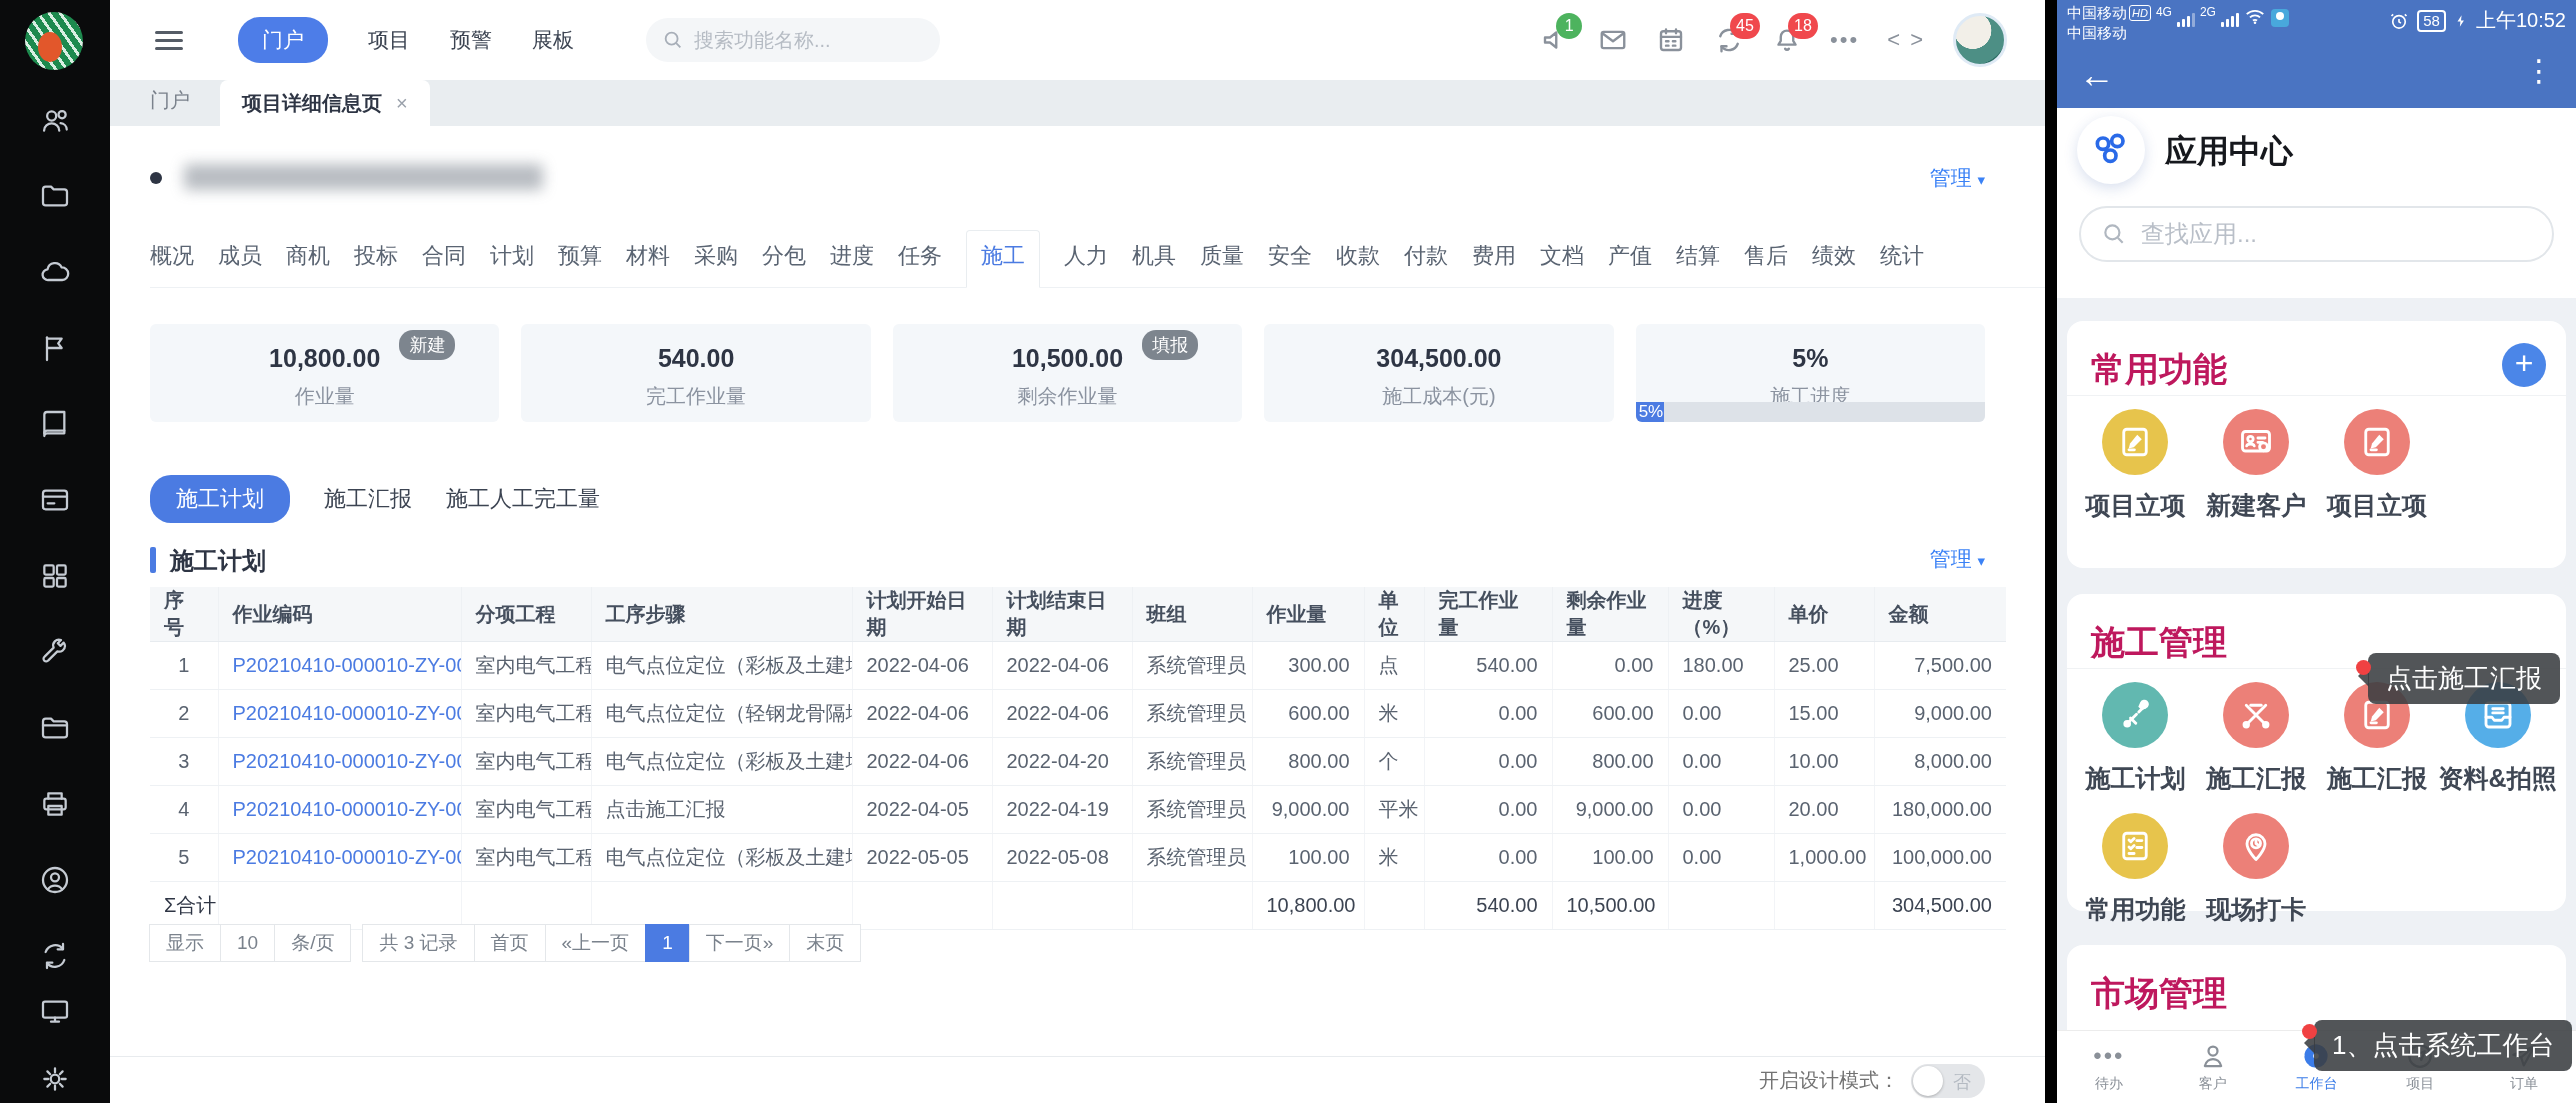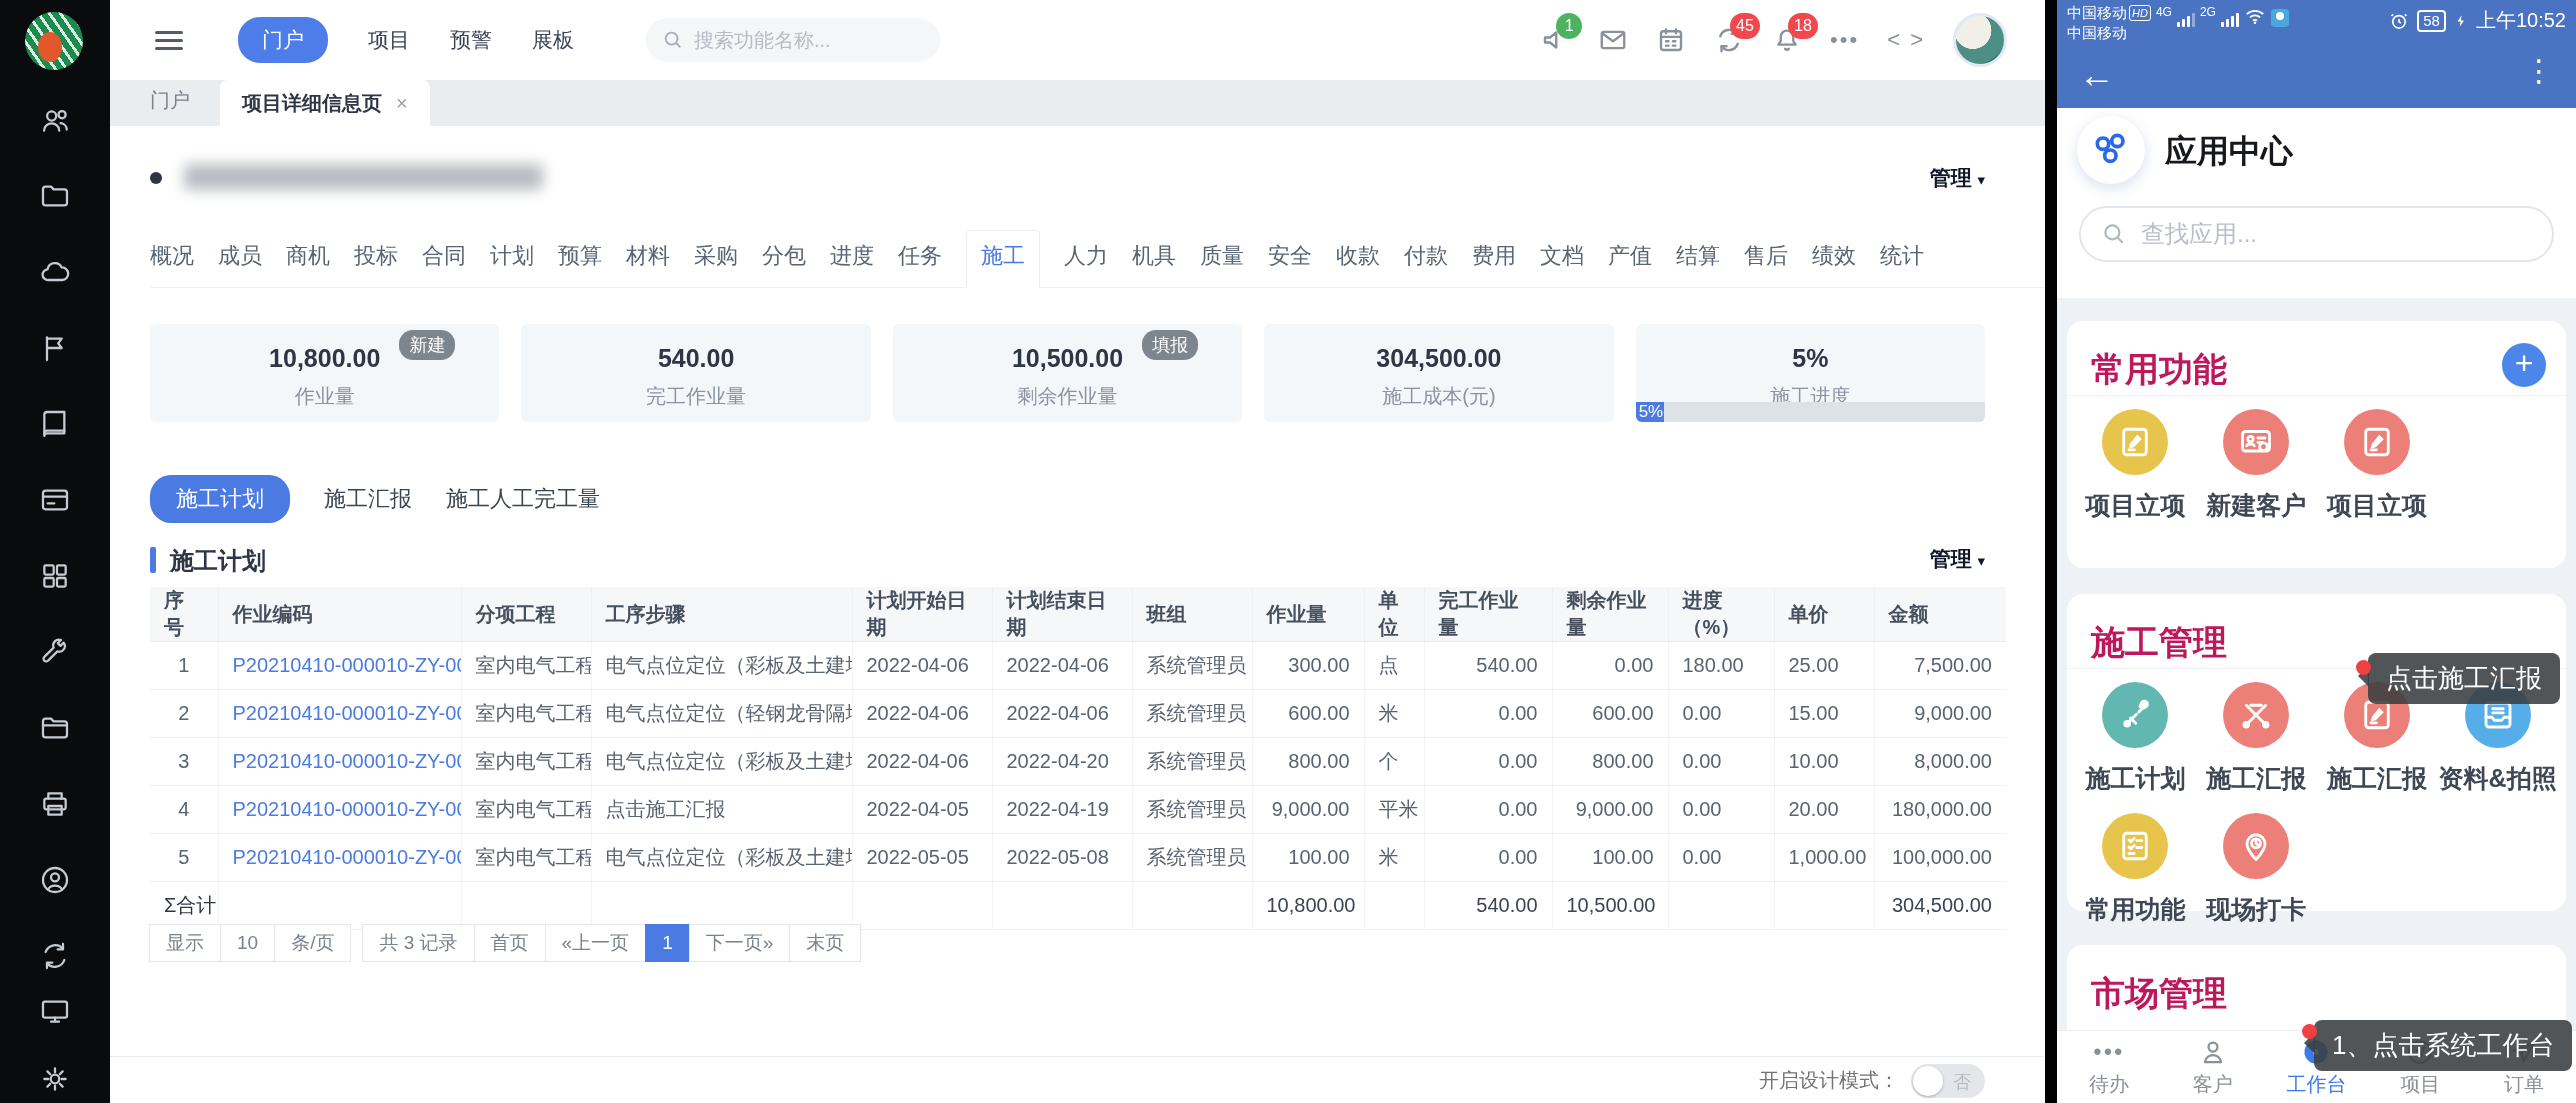--- a/index.html
+++ b/index.html
@@ -45,21 +45,21 @@
   .ts-portal { color:#7a828c; font-size:20px; margin:0 30px 12px 40px; }
   .ts-active { background:#fff; border-radius:8px 8px 0 0; height:46px; display:flex; align-items:center; gap:14px; padding:0 22px; }
   .ts-active b { font-size:20px; color:#2e3544; font-weight:700; }
   .ts-close { color:#9aa1ab; font-size:20px; }
 
   
   .content { position:absolute; left:110px; top:126px; width:1935px; height:930px; background:#fff; }
   .title-row { position:absolute; left:40px; top:38px; right:60px; height:30px; }
   .bullet { position:absolute; left:0; top:8px; width:12px; height:12px; border-radius:50%; background:#2e3544; }
   .blurred-title { position:absolute; left:34px; top:0; width:359px; height:26px; border-radius:4px; background:#9aa0a8; filter:blur(7px); opacity:.7; }
-  .manage-link { position:absolute; right:0; top:0; color:#0f172a; font-size:21px;font-weight:bold; }
+  .manage-link { position:absolute; right:0; top:0; color:#3b82f6; font-size:21px; }
   .manage-link .caret { font-size:15px; }
 
   .ptabs { position:absolute; left:40px; top:104px; right:0; display:flex; align-items:center; gap:24px; border-bottom:1px solid #eef1f4; padding-bottom:0; }
   .ptab { font-size:22px; color:#5a6472; padding:10px 0 16px; }
   .ptab.active { background:#fff; border:1px solid #e9edf0; border-bottom:1px solid #fff; border-radius:4px 4px 0 0;
                  color:#4b7be2; padding:10px 14px 16px; margin-bottom:-1px; }
 
   .cards { position:absolute; left:40px; top:198px; right:60px; display:flex; gap:22px; }
   .card { position:relative; flex:1; height:98px; background:#f4f7fa; border-radius:6px; text-align:center; overflow:hidden; }
   .card .val { margin-top:20px; font-size:25px; font-weight:700; color:#2e3544; }
@@ -152,21 +152,21 @@
   .tt-work { left:257px; top:1020px; }
   .reddot { position:absolute; width:15px; height:15px; border-radius:50%; background:#f04142; z-index:31; }
   .dot-report { left:299px; top:660px; }
   .dot-work { left:245px; top:1024px; }
 
   .tabbar { position:absolute; left:0; bottom:0; width:519px; height:73px; background:#fff; border-top:1px solid #ececec; display:flex; z-index:20; }
   .tb-item { flex:1; display:flex; flex-direction:column; align-items:center; justify-content:center; gap:4px; color:#8a9098; }
   .tb-item .tb-ic { height:30px; display:flex; align-items:center; justify-content:center; }
   .tb-item svg { width:30px; height:30px; stroke:#8a9098; stroke-width:1.8; fill:none; stroke-linecap:round; stroke-linejoin:round; }
   .tb-item.active { color:#3b7ce8; }
-  .tb-label { font-size:20px;font-family:Liberation Serif, serif; }
+  .tb-label { font-size:14px;font-family:Liberation Serif, serif; }
   .tb-dots { font-size:24px; letter-spacing:2px; color:#8a9098; line-height:20px; }
 </style>
 </head>
 <body>
 
 <div class="desktop">
 
   <aside class="sidebar">
     <div class="logo"></div>
     <div class="side-icons">

